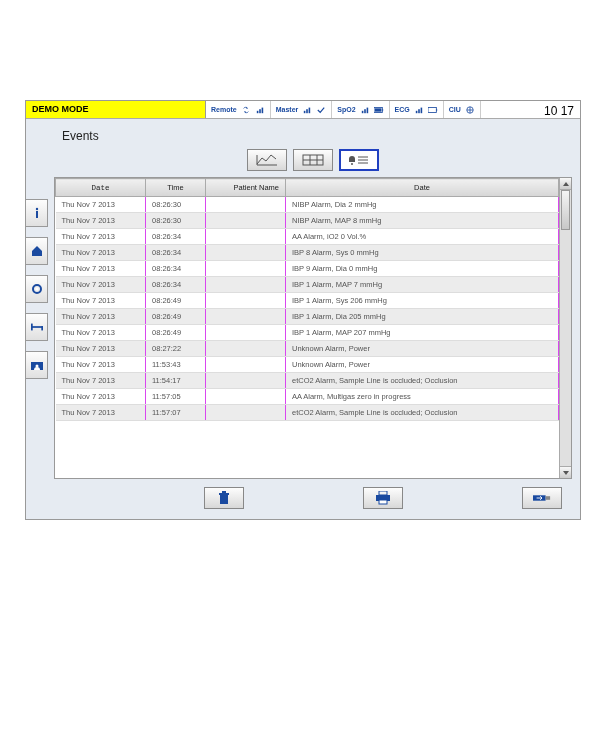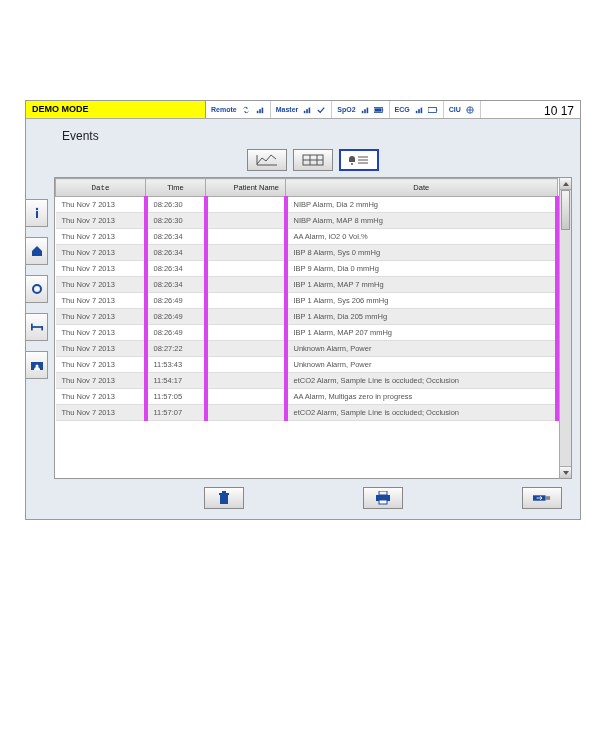--- a/index.html
+++ b/index.html
@@ -134,21 +134,21 @@
   thead th {
     background: linear-gradient(#f0f0f0,#d6d6d6);
     border: 1px solid #aaa;
     padding: 4px 6px;
     text-align: center;
     font-weight: normal;
     color: #222;
   }
   tbody td {
     border-bottom: 1px solid #ddd;
-    border-right: 4px solid #d946ef;
+    border-right: 1px solid #d946ef;
     padding: 3px 6px;
     color: #555;
     margin-left: 12px;
   }
   tbody tr:nth-child(even) { background: #ececec; }
   .col-date { width: 90px; font-family: Liberation Mono, monospace; }
   .col-time { width: 60px; }
   .col-name { width: 80px; text-align: right; }
   .scrollbar {
     width: 12px;

